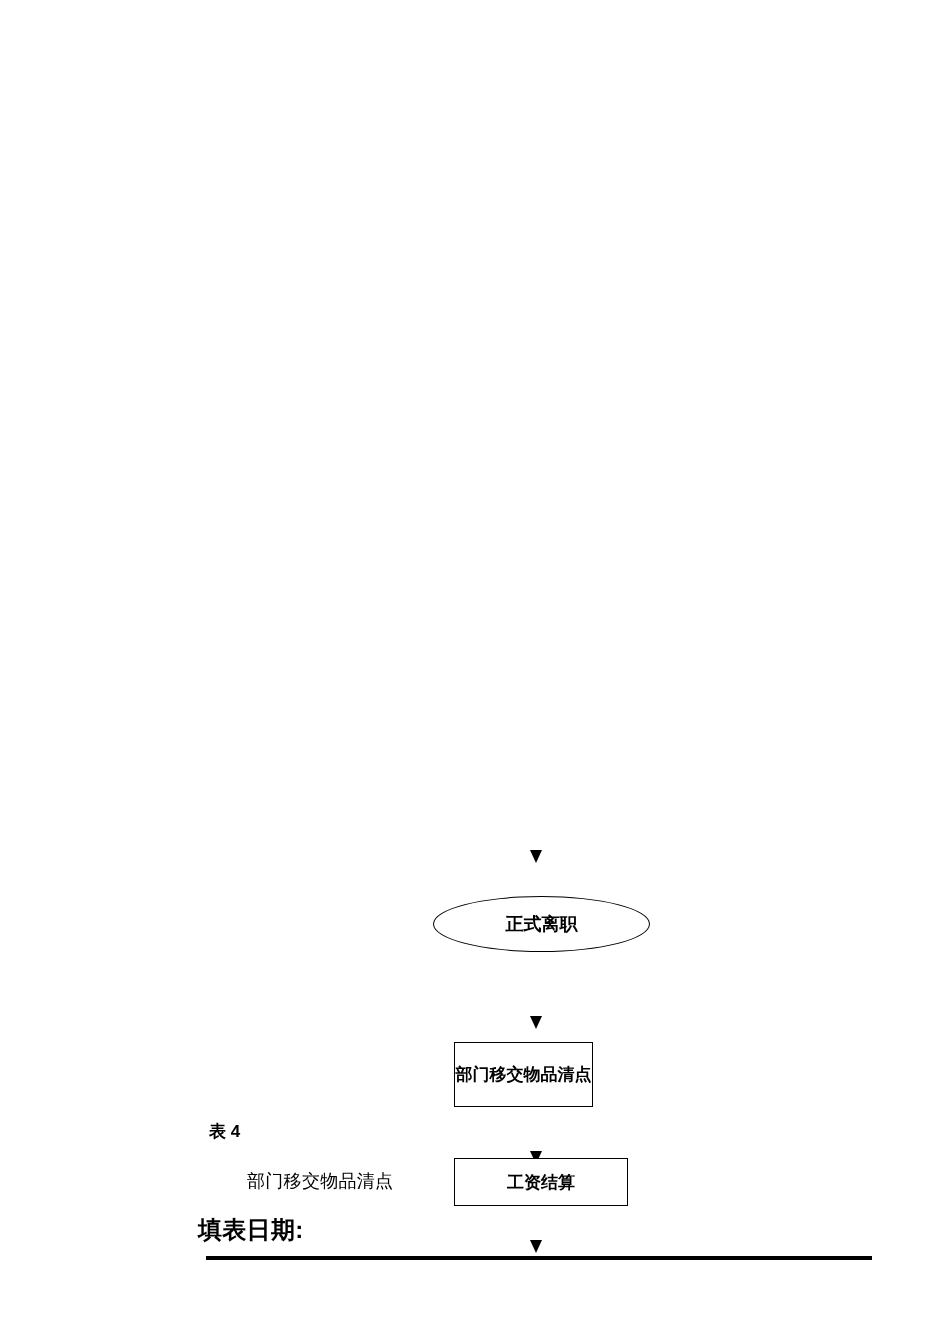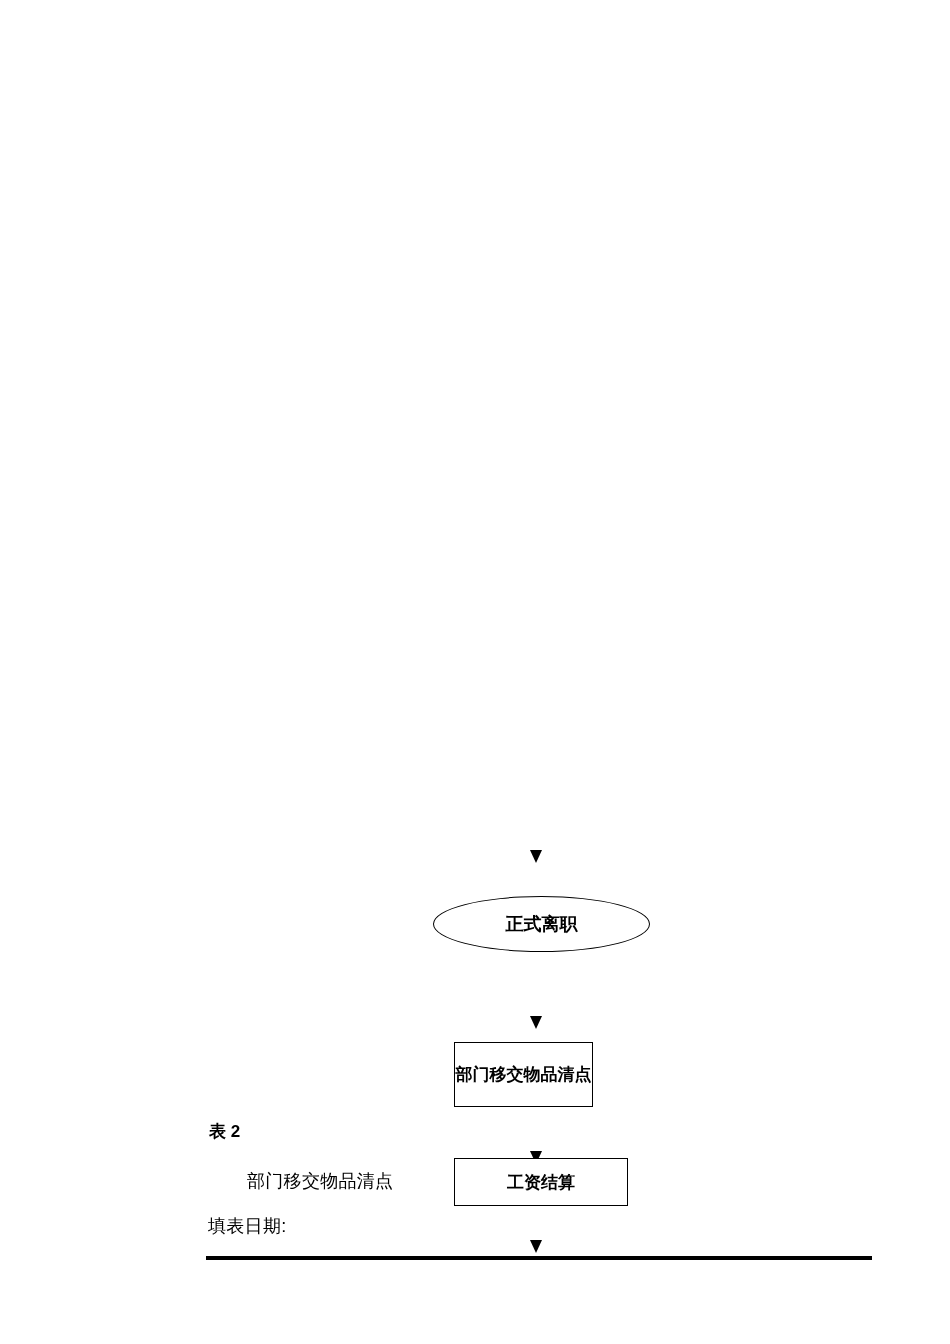--- a/index.html
+++ b/index.html
@@ -88,23 +88,24 @@
     left: 145px; top: 1057px;
     font-size: 17px;
     font-weight: bold;
   }
   .form-title {
     left: 183px; top: 1106px;
     font-size: 18px;
     letter-spacing: 0.3px;
   }
   .fill-date {
-    left: 144px; top: 1151px;
-    font-size: 18px;
+    left: 134px; top: 1151px;
+    font-size: 24px;
     letter-spacing: 0.3px;
+    font-weight: bold;
   }
 
   
   .divider {
     position: absolute;
     left: 142px; top: 1192px;
     width: 666px; height: 3.5px;
     background: #000000;
   }
 </style>
@@ -138,19 +139,19 @@
 
   <div class="node node-rect-2">
     <span class="node-label">工资结算</span>
   </div>
 
   <div class="flow-arrow arrow-4">
     <div class="shaft"></div>
     <div class="head"></div>
   </div>
 
-  <div class="doc-text table-number">表 2</div>
+  <div class="doc-text table-number">表 4</div>
   <div class="doc-text form-title">部门移交物品清点</div>
   <div class="doc-text fill-date">填表日期:</div>
 
   <div class="divider"></div>
 
 </div>
 
 </body></html>

